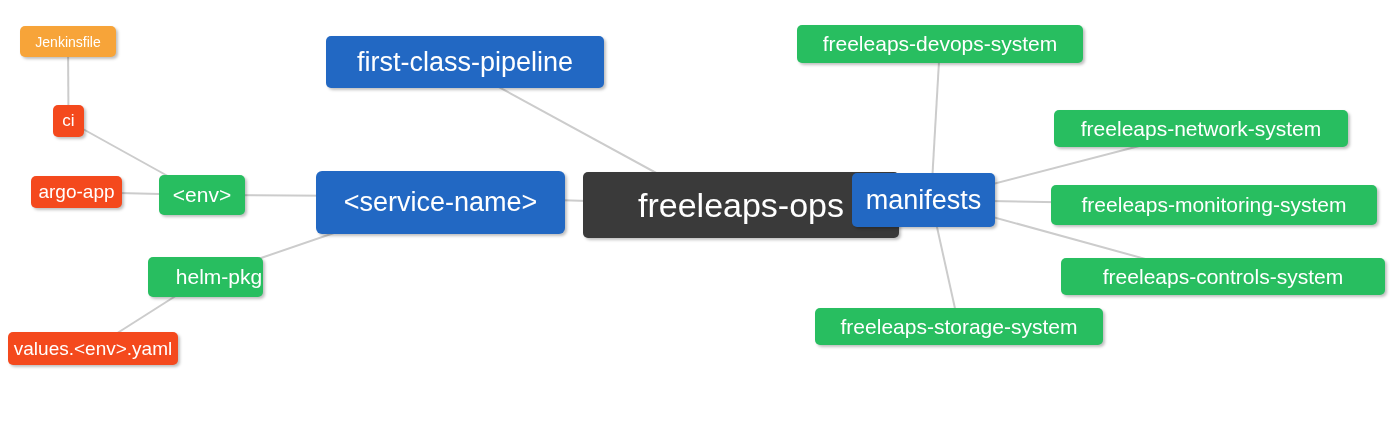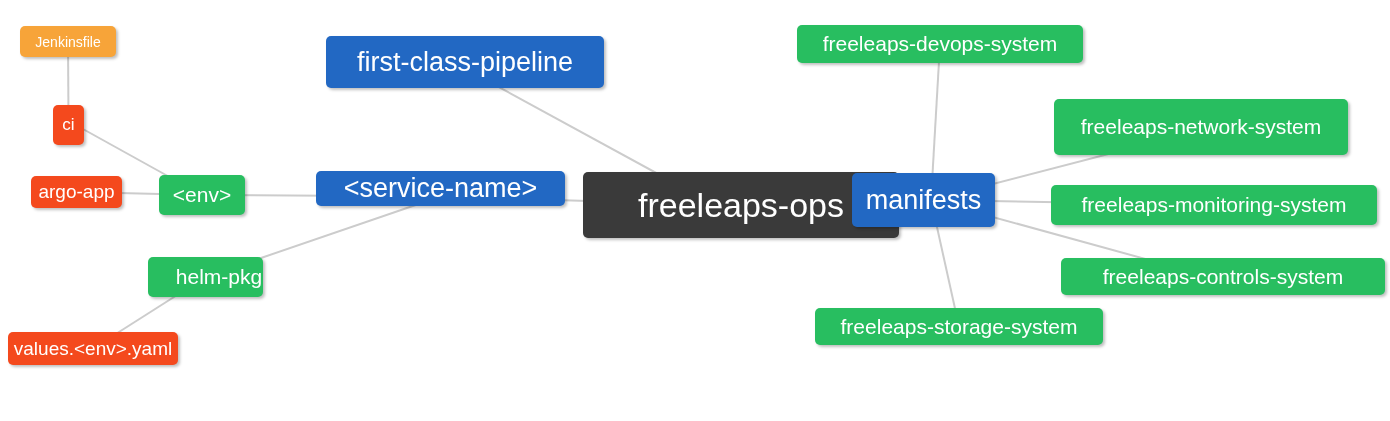--- a/index.html
+++ b/index.html
@@ -46,51 +46,51 @@
       <line x1="715" y1="205" x2="931" y2="200" stroke="#cccccc" stroke-width="2"></line>
       <line x1="931" y1="200" x2="940" y2="44" stroke="#cccccc" stroke-width="2"></line>
       <line x1="931" y1="200" x2="1201" y2="130" stroke="#cccccc" stroke-width="2"></line>
       <line x1="931" y1="200" x2="1214" y2="205" stroke="#cccccc" stroke-width="2"></line>
       <line x1="931" y1="200" x2="1209" y2="276.5" stroke="#cccccc" stroke-width="2"></line>
       <line x1="931" y1="200" x2="959" y2="326.5" stroke="#cccccc" stroke-width="2"></line>
     </svg>
     <div class="node t6" style="left: 20px; top: 26px; width: 96px; height: 31px; background: rgb(247, 164, 57);">
       <span>Jenkinsfile</span>
     </div>
-    <div class="node t5" style="left: 53px; top: 105px; width: 31px; height: 40px; background: rgb(244, 73, 29);">
+    <div class="node t5" style="left: 53px; top: 105px; width: 31px; height: 32px; background: rgb(244, 73, 29);">
       <span>ci</span>
     </div>
     <div class="node t4" style="left: 31px; top: 176px; width: 91px; height: 32px; background: rgb(244, 73, 29);">
       <span>argo-app</span>
     </div>
     <div class="node t3" style="left: 159px; top: 175px; width: 86px; height: 40px; background: rgb(40, 190, 96);">
       <span>&lt;env&gt;</span>
     </div>
     <div class="node t3" style="left: 148px; top: 257px; width: 115px; height: 40px; background: rgb(40, 190, 96); padding-left: 27px;">
       <span>helm-pkg</span>
     </div>
     <div class="node t4" style="left: 8px; top: 332px; width: 170px; height: 33px; background: rgb(244, 73, 29);">
       <span>values.&lt;env&gt;.yaml</span>
     </div>
     <div class="node t2" style="left: 314px; top: 36px; width: 278px; height: 52px; background: rgb(34, 104, 195); margin-left: 12px;">
       <span>first-class-pipeline</span>
     </div>
-    <div class="node t2" style="left: 316px; top: 171px; width: 249px; height: 35px; background: rgb(34, 104, 195);">
+    <div class="node t2" style="left: 316px; top: 171px; width: 249px; height: 63px; background: rgb(34, 104, 195); border-radius: 6px;">
       <span>&lt;service-name&gt;</span>
     </div>
     <div class="node t1" style="left: 583px; top: 172px; width: 316px; height: 66px; background: rgb(58, 58, 58);">
       <span>freeleaps-ops</span>
     </div>
     <div class="node t2" style="left: 852px; top: 173px; width: 143px; height: 54px; background: rgb(34, 104, 195); text-align: right;">
       <span>manifests</span>
     </div>
     <div class="node t3" style="left: 797px; top: 25px; width: 286px; height: 38px; background: rgb(40, 190, 96);">
       <span>freeleaps-devops-system</span>
     </div>
-    <div class="node t3" style="left: 1054px; top: 99px; width: 294px; height: 56px; background: rgb(40, 190, 96);">
+    <div class="node t3" style="left: 1054px; top: 110px; width: 294px; height: 37px; background: rgb(40, 190, 96);">
       <span>freeleaps-network-system</span>
     </div>
     <div class="node t3" style="left: 1051px; top: 185px; width: 326px; height: 40px; background: rgb(40, 190, 96); text-align: center;">
       <span>freeleaps-monitoring-system</span>
     </div>
     <div class="node t3" style="left: 1061px; top: 258px; width: 324px; height: 37px; background: rgb(40, 190, 96);">
       <span>freeleaps-controls-system</span>
     </div>
     <div class="node t3" style="left: 815px; top: 308px; width: 288px; height: 37px; background: rgb(40, 190, 96);">
       <span>freeleaps-storage-system</span>

